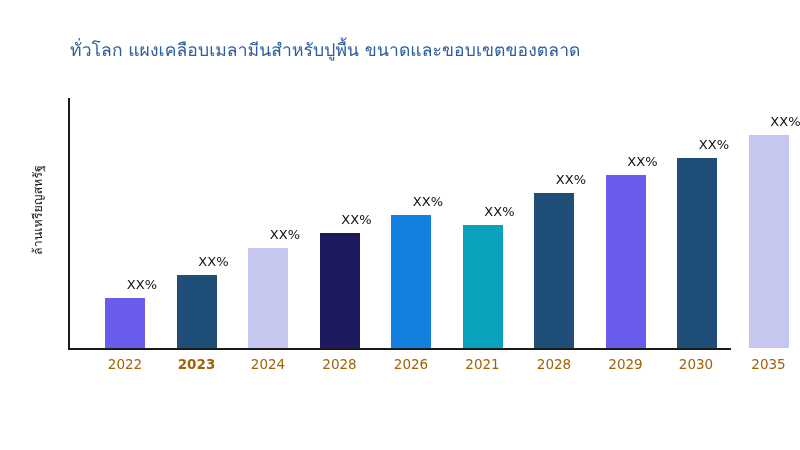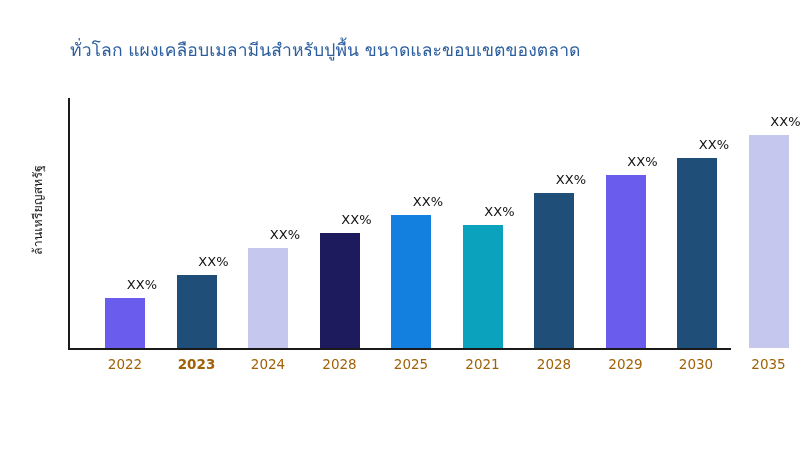--- a/index.html
+++ b/index.html
@@ -185,21 +185,21 @@
         </div>
       </div>
   </div>
 
 
   <div id="x-ticks">
       <div class="x-tick" style="left: 93px;">2022</div>
       <div class="x-tick" style="left: 164.5px; font-weight: bold;">2023</div>
       <div class="x-tick" style="left: 236px;">2024</div>
       <div class="x-tick" style="left: 307.5px;">2028</div>
-      <div class="x-tick" style="left: 379px;">2025</div>
+      <div class="x-tick" style="left: 379px;">2026</div>
       <div class="x-tick" style="left: 450.5px;">2021</div>
       <div class="x-tick" style="left: 522px; text-align: center;">2028</div>
       <div class="x-tick" style="left: 593.5px;">2029</div>
       <div class="x-tick" style="left: 664px;">2030</div>
       <div class="x-tick" style="left: 736.5px;">2035</div>
     </div>
 
 
 </div>
 

